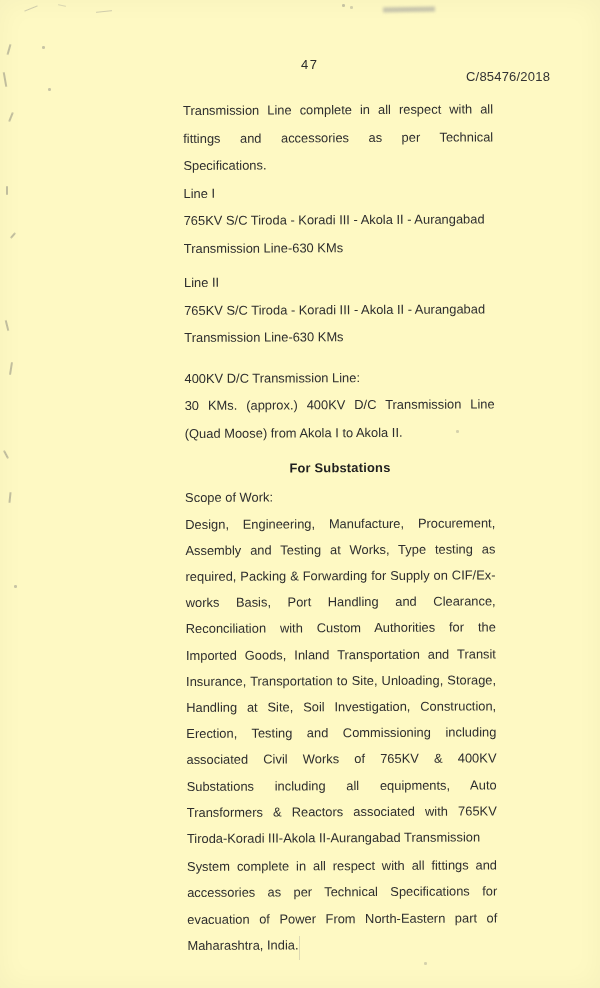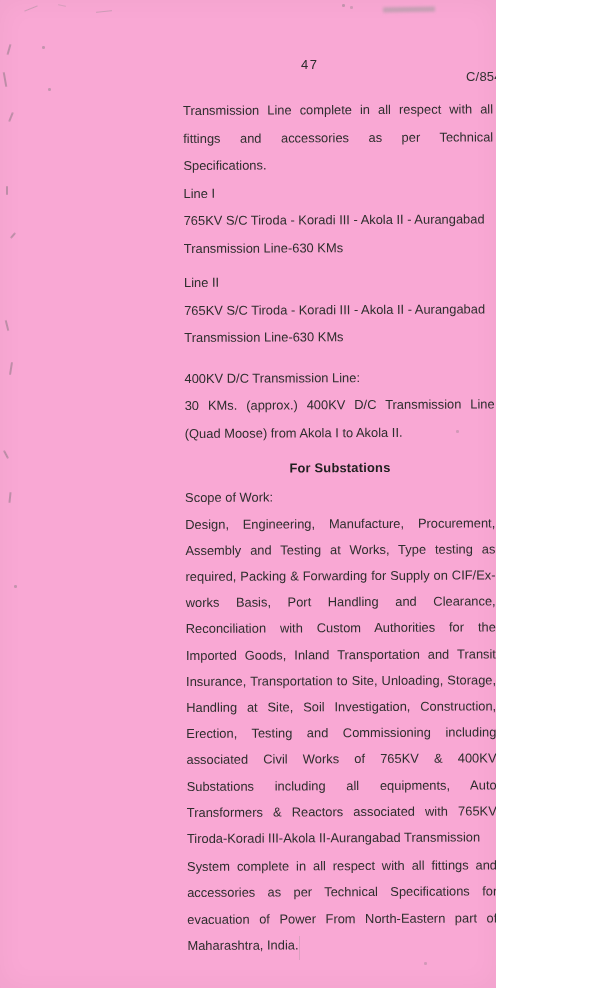--- a/index.html
+++ b/index.html
@@ -1,21 +1,21 @@
 <!DOCTYPE html>
 <html><head>
 <meta charset="utf-8">
 <style>
   * { margin: 0; padding: 0; box-sizing: border-box; }
   html, body { background: #ffffff; }
   .page {
     position: relative;
-    width: 496px;
+    width: 600px;
     height: 988px;
-    background: #f9a8d4;
+    background: #fef9c3;
     overflow: hidden;
     font-family: "Liberation Sans", sans-serif;
     color: #2e2e2e;
     box-shadow: inset 0 0 28px rgba(0,0,0,0.04);
   }
   .page-number {
     position: absolute;
     top: 57px;
     left: 301px;
     font-size: 13px;

